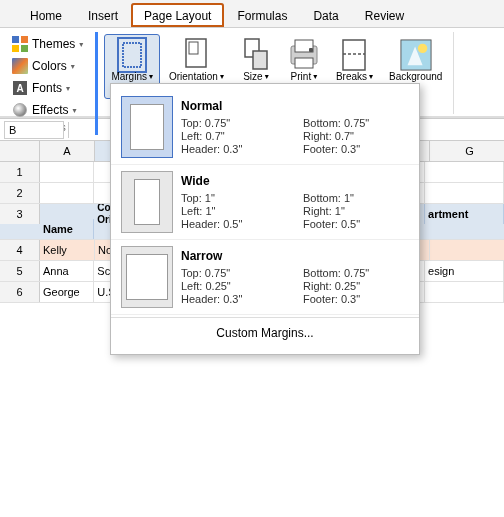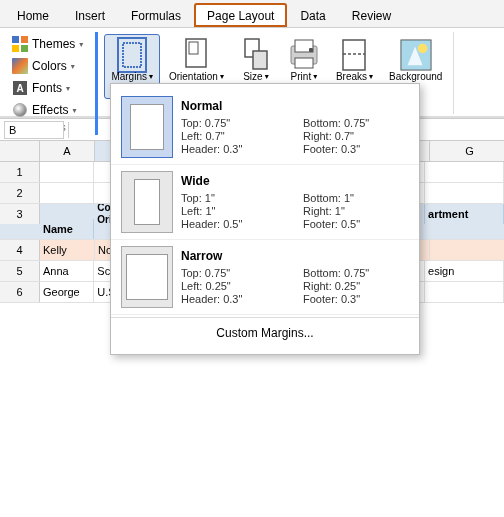--- a/index.html
+++ b/index.html
@@ -17,21 +17,21 @@
     .ribbon {
       background: #f3f3f3;
       border-bottom: 1px solid #ccc;
     }
 
     
     .tab-bar {
       display: flex;
       background: #f3f3f3;
       border-bottom: 1px solid #d0d0d0;
-      padding: 0 4px;
+      padding: 0 17px;
       height: 28px;
       align-items: flex-end;
     }
     .tab-item {
       padding: 4px 12px;
       font-size: 12px;
       cursor: pointer;
       border: 1px solid transparent;
       border-bottom: none;
       border-radius: 3px 3px 0 0;
@@ -322,22 +322,22 @@
     }
   </style>
 </head>
 <body>
 
 <div class="ribbon">
 
   <div class="tab-bar">
     <div class="tab-item">Home</div>
     <div class="tab-item">Insert</div>
+    <div class="tab-item active">Page Layout</div>
     <div class="tab-item">Formulas</div>
-    <div class="tab-item active">Page Layout</div>
     <div class="tab-item">Data</div>
     <div class="tab-item">Review</div>
   </div>
 
   <div class="ribbon-content">
 
     <div class="ribbon-group">
       <div class="ribbon-group-items">
         <div class="theme-item">
           <div class="theme-icon">

